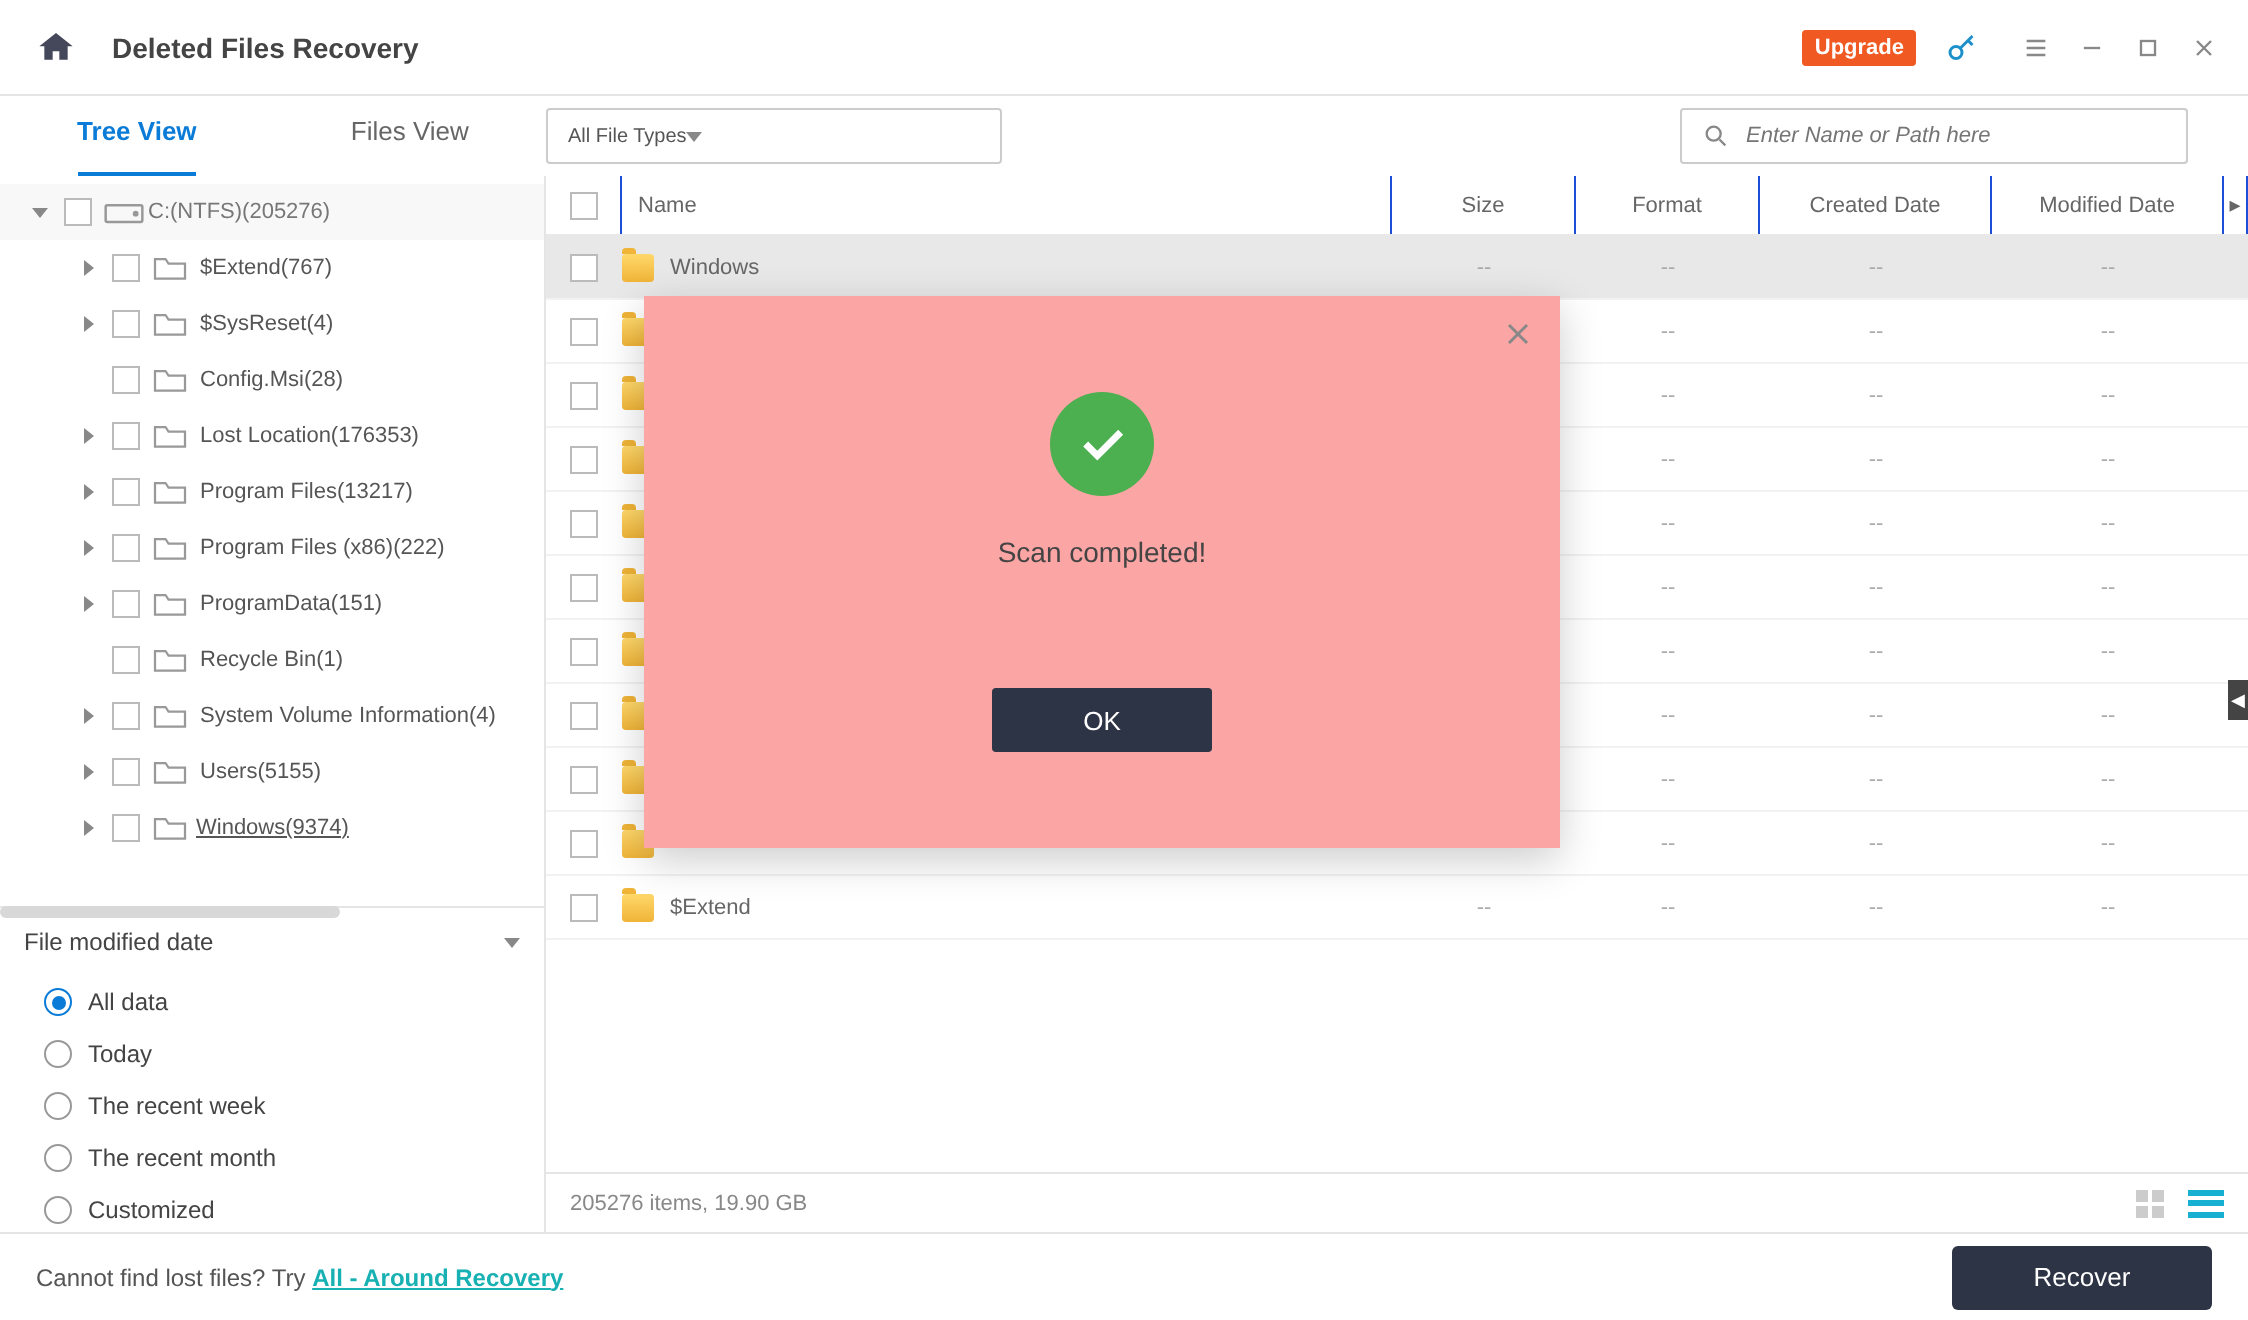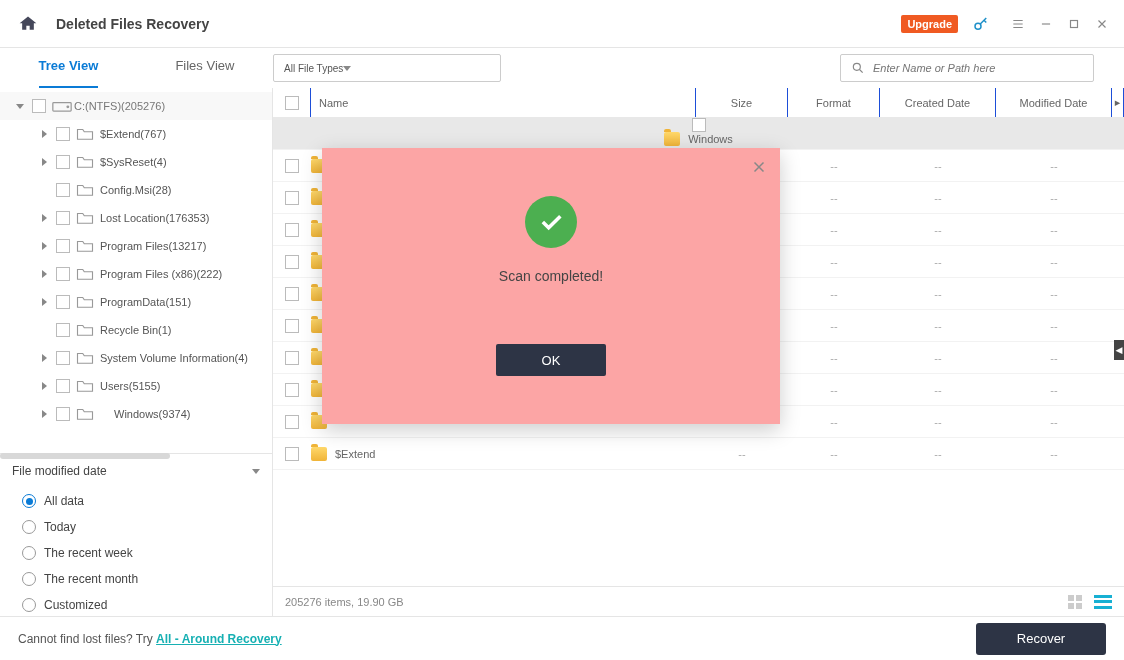--- a/index.html
+++ b/index.html
@@ -49,21 +49,21 @@
     .table-head { display:flex; height:30px; border-bottom:1px solid #e8e8e8; background:#fff; align-items:stretch; color:#666; font-size:11px; }
     .col { display:flex; align-items:center; border-right:1px solid #1d4ed8; padding: 0 8px; }
     .col.checkbox-col { width:38px; justify-content:center; }
     .col.name-col { flex:1; }
     .col.w90 { width:92px; justify-content:center; }
     .col.w110 { width:116px; justify-content:center; }
     .col.last { width:12px; padding:0; justify-content:center; }
 
     .table-body { flex:1; overflow:auto; }
     .file-row { display:flex; height:32px; align-items:center; border-bottom:1px solid #f2f2f2; color:#666; font-size:11px; position:relative;}
-    .file-row.hl { background:#e8e8e8;flex-direction:column; }
+    .file-row.hl { background:#e8e8e8; }
     .file-row .cb { width:38px; display:flex; justify-content:center; }
     .file-row .cb .checkbox { width:14px; height:14px; border:1px solid #bbb; background:#fff; }
     .file-row .fname { flex:1; display:flex; align-items:center; gap:8px; }
     .file-row .cell { width:92px; text-align:center; color:#aaa; }
     .file-row .cell.w110 { width:116px; }
     .file-row .cell.last { width:12px; }
     .folder-ico { width:16px; height:14px; background: linear-gradient(#ffd86b,#f0b438); border-radius:2px; position:relative; }
     .folder-ico::before { content:''; position:absolute; top:-3px; left:0; width:7px; height:3px; background:#f0b438; border-radius:2px 2px 0 0;}
 
     .table-status { height:30px; border-top:1px solid #e5e5e5; display:flex; align-items:center; padding:0 12px; color:#888; font-size:11px; }
@@ -263,21 +263,21 @@
           <span style="margin-left:6px;">Users(5155)</span>
         </div>
         <div class="tree-row child">
           <span class="expander">
             <span class="chev-right"></span>
           </span>
           <span class="checkbox"></span>
           <svg width="18" height="14" viewBox="0 0 24 18" fill="none" stroke="#999" stroke-width="1.5">
             <path d="M2 3h7l2 3h11v10H2z"></path>
           </svg>
-          <span style="margin-left:20px;">Windows(9374)</span>
+          <span style="margin-left:4px;text-decoration:underline;">Windows(9374)</span>
         </div>
       </div>
     <div class="tree-scroll"></div>
     <div class="filter-panel">
       <div class="filter-title">
         <span>File modified date</span>
         <span class="chev-down"></span>
       </div>
       <div id="radios">
           <div class="radio-row">

